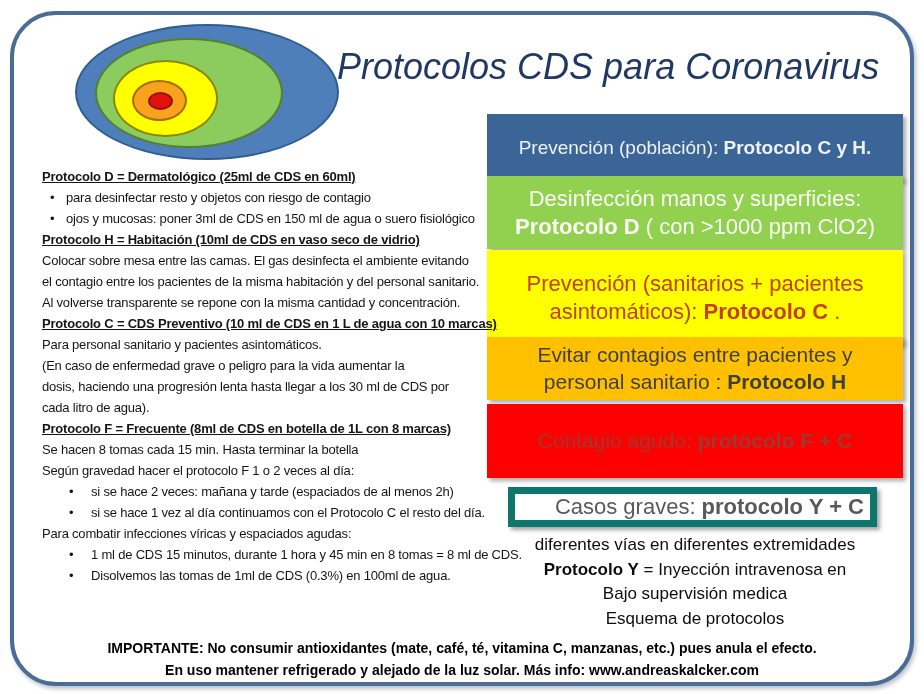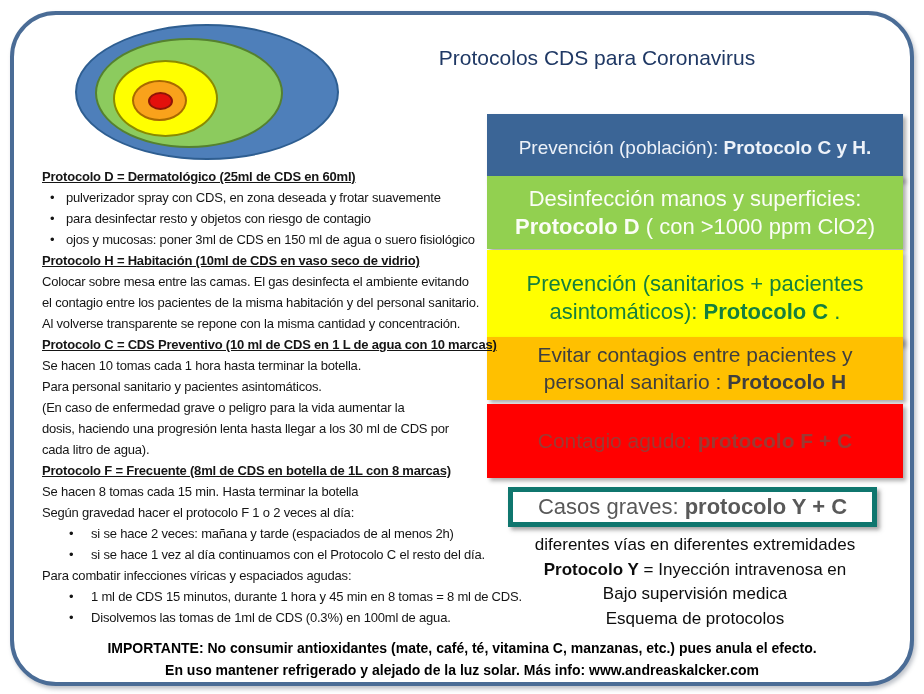--- a/index.html
+++ b/index.html
@@ -15,40 +15,40 @@
   
   .ring{position:absolute;border-radius:50%;}
   .ring-blue  {left:75px; top:24px; width:260px;height:132px;background:#4E7FBA;border:2px solid #2E5E91;}
   .ring-green {left:95px; top:38px; width:184px;height:106px;background:#8CCB5E;border:2px solid #55812F;}
   .ring-yellow{left:113px;top:60px; width:101px;height:73px; background:#FFFF00;border:2px solid #8a8a00;}
   .ring-orange{left:132px;top:80px; width:51px; height:37px; background:#F9A21B;border:2px solid #a96a00;}
   .ring-red   {left:148px;top:92px; width:21px; height:14px; background:#E3100C;border:2px solid #8e1407;}
 
   .title{
     position:absolute;left:337px;top:46px;width:520px;text-align:center;
-    font-size:21px;color:#1F3864;white-space:nowrap;
+    font-size:36px;color:#1F3864;white-space:nowrap;font-style:italic;
   }
 
   
   .box{
     position:absolute;left:487px;width:416px;box-sizing:border-box;
     display:flex;align-items:center;justify-content:center;text-align:center;
     padding:2px 10px;line-height:1.25;
     box-shadow:3px 3px 4px rgba(75,75,75,.45);
   }
   .box .b{font-weight:bold;}
   .box1{top:114px; height:67px;background:#3B6596;color:#EDF2F9;font-size:19px;}
   .box1 .wrap{display:inline-block;max-width:358px;}
   .box2{top:176px;height:73px;background:#92D050;color:#FBFDF6;font-size:22px;}
-  .box3{top:250px;height:95px;background:#FFFF00;color:#15803d;font-size:22px;}
+  .box3{top:250px;height:95px;background:#FFFF00;color:#c2410c;font-size:22px;}
   .box4{top:337px;height:63px;background:#FFC000;color:#3F3F3F;font-size:21px;justify-content:flex-end;}
   .box5{top:404px;height:74px;background:#FF0000;color:#9B3A33;font-size:21px;}
   .box6{top:487px;height:40px;left:508px;width:369px;background:#ffffff;
-        border:5px solid #0f766e;color:#595959;font-size:22px;padding:0 6px;
-        box-shadow:3px 3px 4px rgba(75,75,75,.5);}
+        border:7px solid #0f766e;color:#595959;font-size:22px;padding:0 6px;
+        box-shadow:3px 3px 4px rgba(75,75,75,.5);justify-content:flex-end;}
 
   
   .py{position:absolute;left:487px;top:533px;width:416px;text-align:center;
       font-size:17px;line-height:24.5px;color:#0d0d0d;}
   .py .b{font-weight:bold;}
 
   
   .leftcol{position:absolute;left:22px;top:166px;width:478px;
            font-size:13px;line-height:21px;color:#151515;letter-spacing:-0.2px;margin-left:20px;}
   .leftcol div{white-space:nowrap;}
@@ -98,31 +98,29 @@
 
 <div class="py">
   <div>diferentes vías en diferentes extremidades</div>
   <div><span class="b">Protocolo Y</span><span> = Inyección intravenosa en</span></div>
   <div>Bajo supervisión medica</div>
   <div>Esquema de protocolos</div>
 </div>
 
 <div class="leftcol">
   <div class="lhead">Protocolo D = Dermatológico (25ml de CDS en 60ml)</div>
-  <div class="lb1">pulverizador spray con CDS, en zona deseada y frotar suavemente</div>
   <div class="lb1">para desinfectar resto y objetos con riesgo de contagio</div>
   <div class="lb1">ojos y mucosas: poner 3ml de CDS en 150 ml de agua o suero fisiológico</div>
 
   <div class="lhead">Protocolo H = Habitación (10ml de CDS en vaso seco de vidrio)</div>
   <div class="ll">Colocar sobre mesa entre las camas. El gas desinfecta el ambiente evitando</div>
   <div class="ll">el contagio entre los pacientes de la misma habitación y del personal sanitario.</div>
   <div class="ll">Al volverse transparente se repone con la misma cantidad y concentración.</div>
 
   <div class="lhead">Protocolo C = CDS Preventivo (10 ml de CDS en 1 L de agua con 10 marcas)</div>
-  <div class="ll">Se hacen 10 tomas cada 1 hora hasta terminar la botella.</div>
   <div class="ll">Para personal sanitario y pacientes asintomáticos.</div>
   <div class="ll">(En caso de enfermedad grave o peligro para la vida aumentar la</div>
   <div class="ll">dosis, haciendo una progresión lenta hasta llegar a los 30 ml de CDS por</div>
   <div class="ll">cada litro de agua).</div>
 
   <div class="lhead">Protocolo F = Frecuente (8ml de CDS en botella de 1L con 8 marcas)</div>
   <div class="ll">Se hacen 8 tomas cada 15 min. Hasta terminar la botella</div>
   <div class="ll">Según gravedad hacer el protocolo F 1 o 2 veces al día:</div>
   <div class="lb2">si se hace 2 veces: mañana y tarde (espaciados de al menos 2h)</div>
   <div class="lb2">si se hace 1 vez al día continuamos con el Protocolo C el resto del día.</div>

